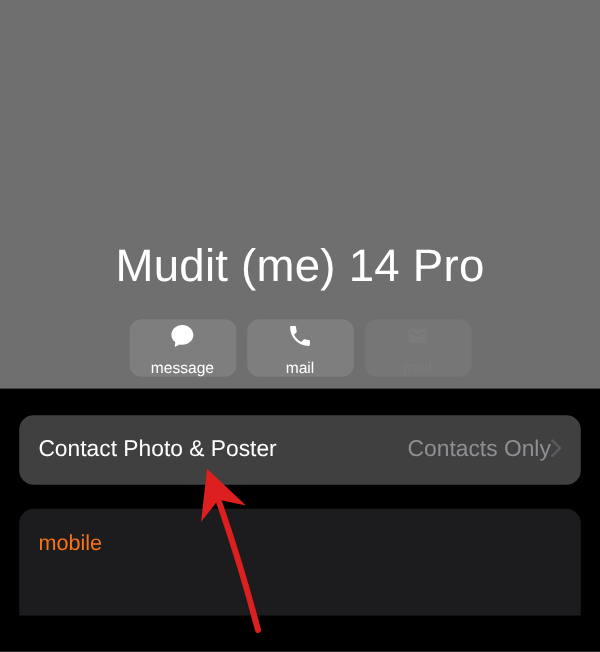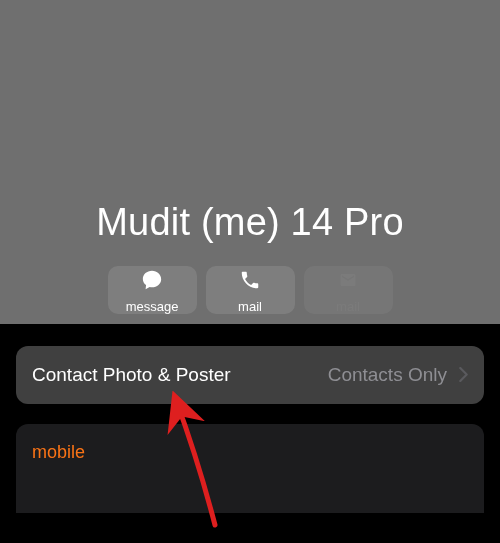--- a/index.html
+++ b/index.html
@@ -79,21 +79,21 @@
       cursor: pointer;
     }
     .row-label {
       color: #fff;
       font-size: 19px;
       font-weight: 400;
     }
     .row-right {
       display: flex;
       align-items: flex-end;
-      gap: 12px;
+      gap: 0;
     }
     .row-value {
       color: #8e8e93;
       font-size: 19px;
     }
     .chevron {
       color: #5a5a5e;
     }
     .gap { height: 20px; }
     .mobile-row {

